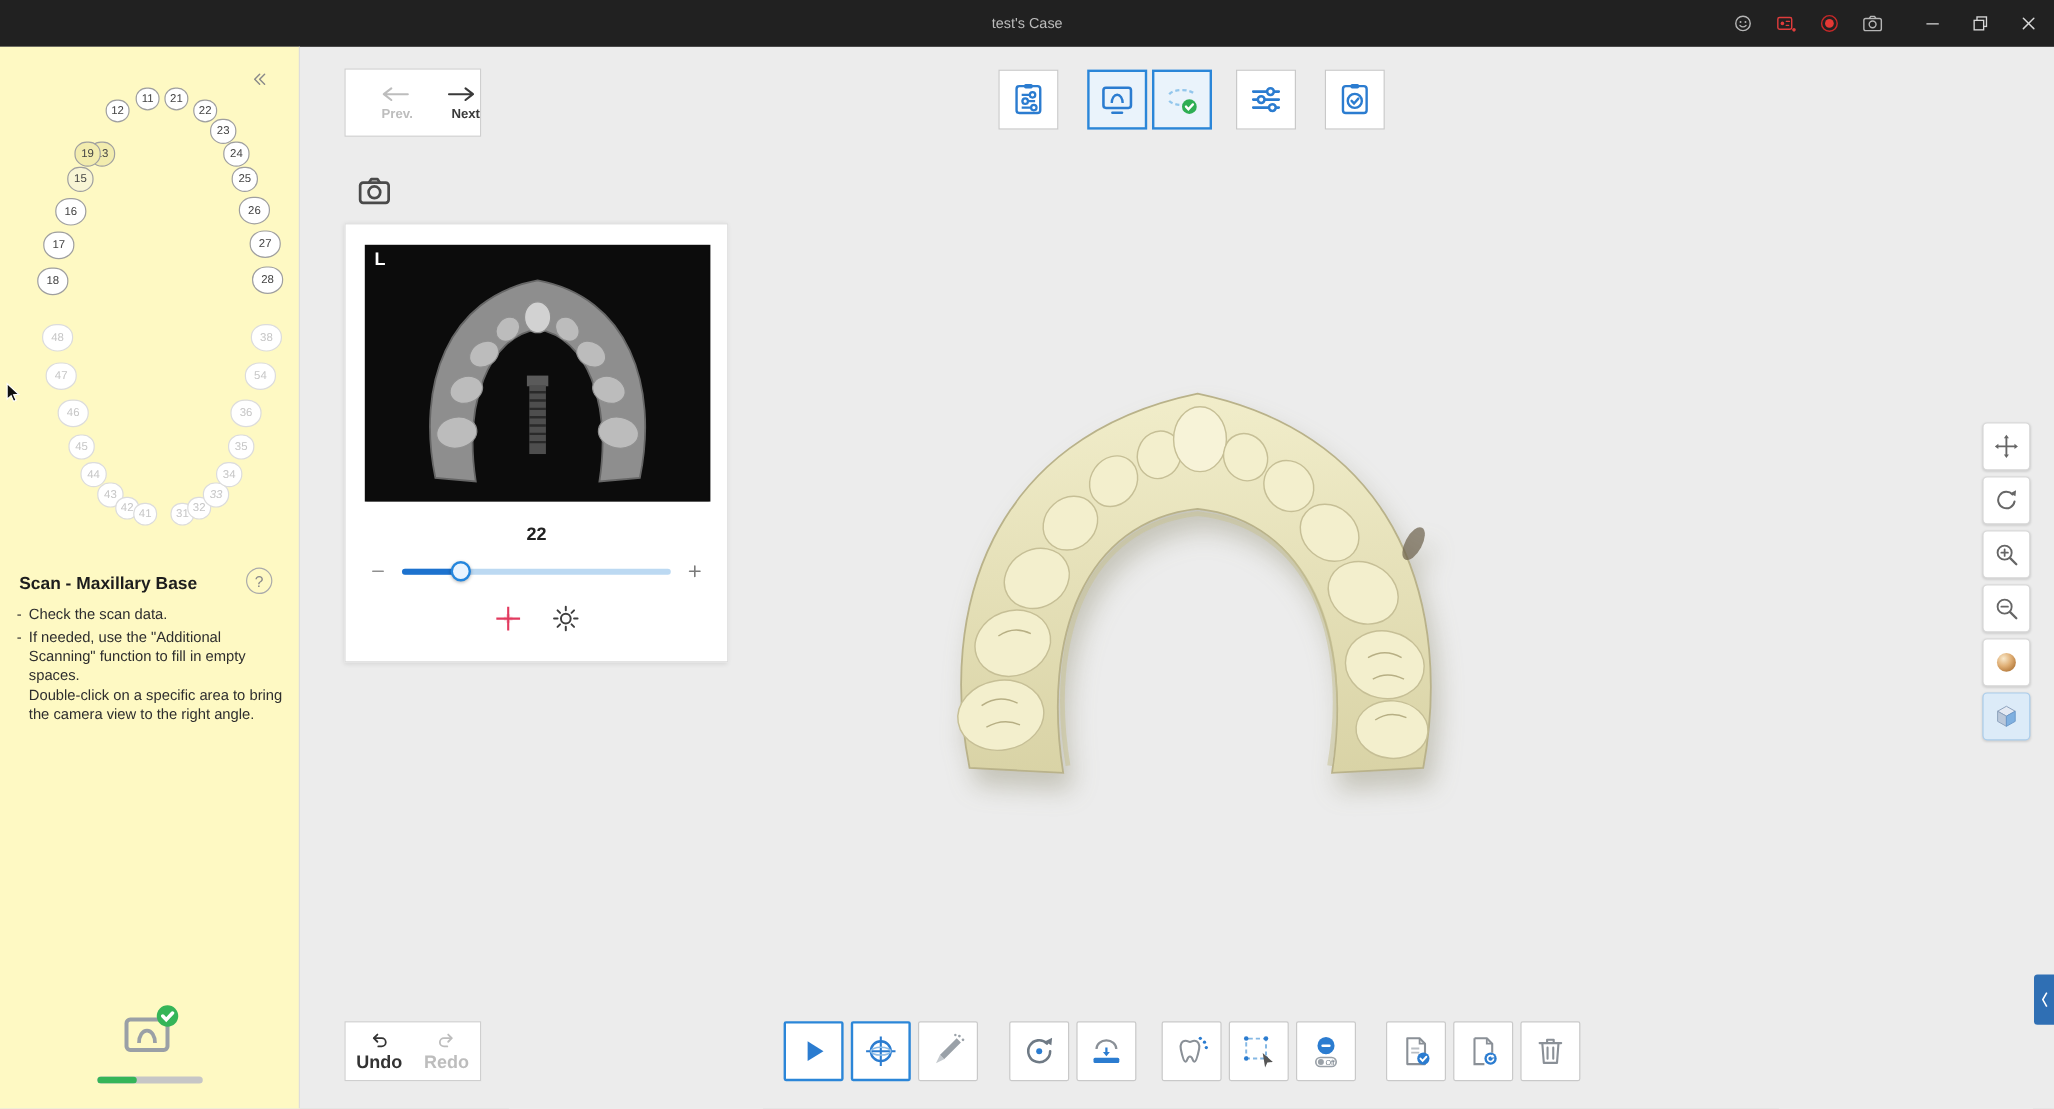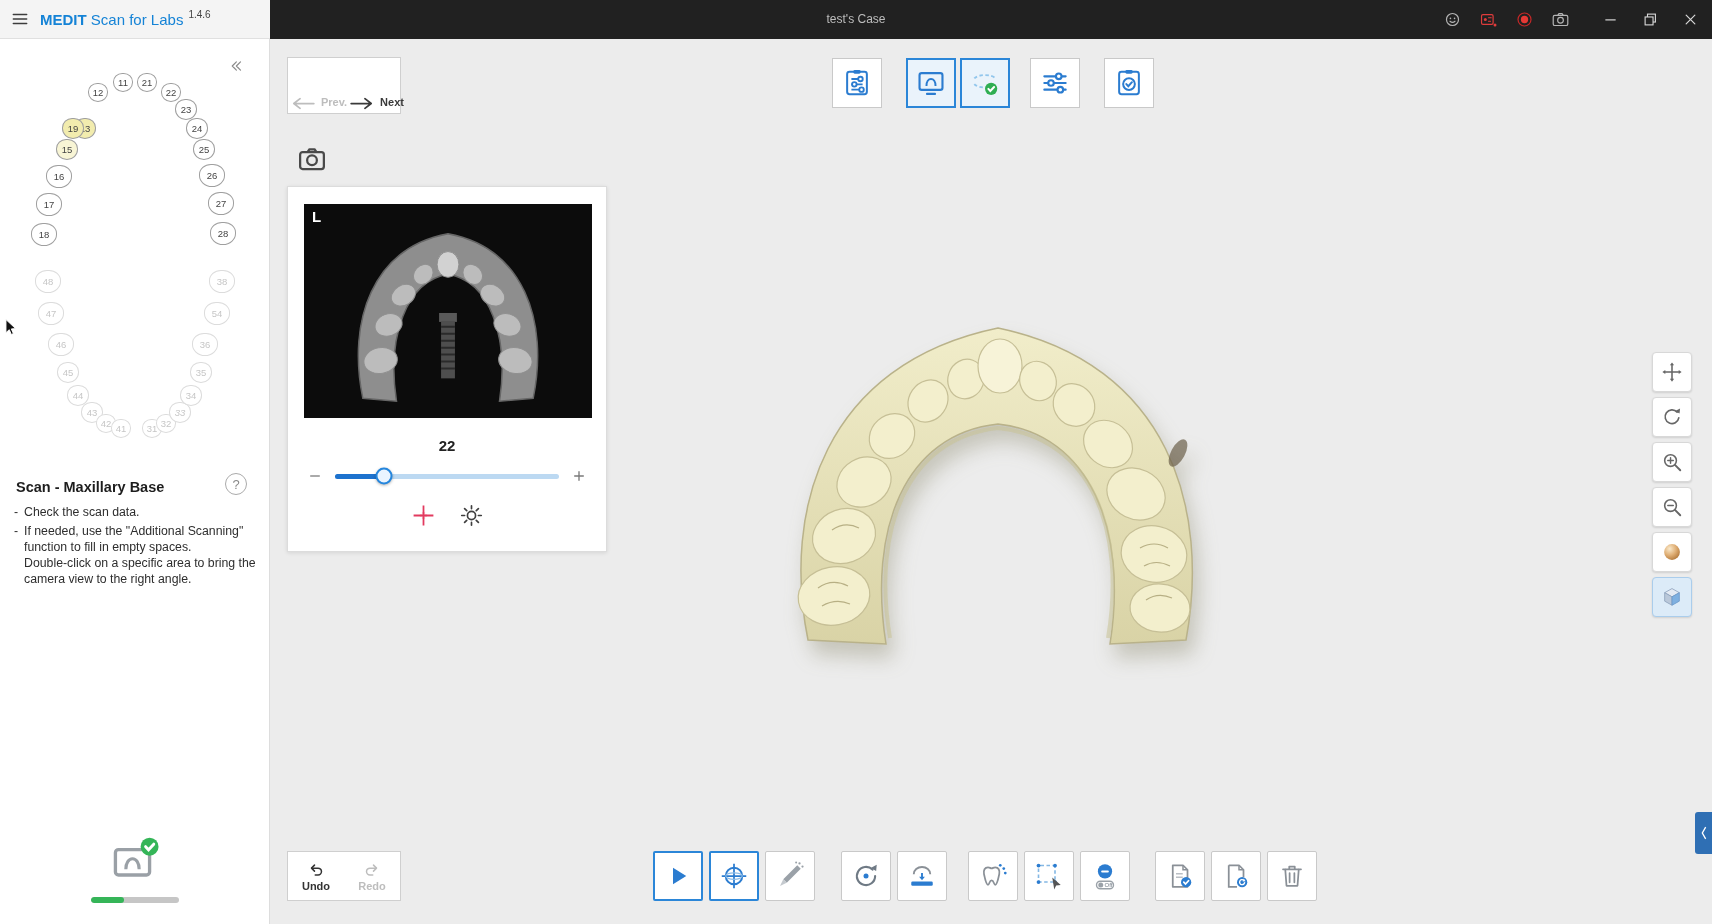--- a/index.html
+++ b/index.html
@@ -14,42 +14,42 @@
   .logo-rest { font-size:15px; font-weight:400; color:#1583d6; white-space:pre; }
   .version { font-size:10px; color:#444; margin-left:5px; margin-bottom:10px; }
   .case-title { position:absolute; left:50%; top:0; transform:translateX(-50%); height:39px; line-height:39px; color:#bdbdbd; font-size:12px; }
   .tb-icons { position:absolute; right:2px; top:0; height:39px; display:flex; align-items:center; }
   .tb-btn { width:36px; height:39px; display:flex; align-items:center; justify-content:center; cursor:pointer; }
   .tb-btn.win { width:40px; }
   .tb-btn svg { width:19px; height:19px; }
   .hamburger svg { width:20px; height:20px; }
 
   
-  .sidebar { position:absolute; left:0; top:39px; bottom:0; width:270px; background:#ffffff; border-right:1px solid #dddddd; }
+  .sidebar { position:absolute; left:0; top:39px; bottom:0; width:250px; background:#fef9c3; border-right:1px solid #dddddd; }
   .collapse-btn { position:absolute; top:16px; right:22px; width:22px; height:22px; cursor:pointer; }
   .collapse-btn svg { width:18px; height:18px; }
   .tooth-chart { position:absolute; left:0; top:0; width:270px; height:430px; }
   .tooth { position:absolute; display:flex; align-items:center; justify-content:center; background:#fff; border:1.2px solid #9f9f9f; border-radius:46% 46% 50% 50%; font-size:9.5px; color:#444; cursor:pointer; }
   .tooth.lower { border-color:#dcdcdc; color:#c6c6c6; }
   .tooth.hl { background:#f2ecae; }
   .tooth.hl2 { background:#f8f5d5; }
   .scan-title { position:absolute; left:16px; top:440px; font-size:14.5px; font-weight:700; color:#1d1d1d; }
   .help-btn { position:absolute; right:22px; top:434px; width:22px; height:22px; border:1.4px solid #ababab; border-radius:50%; display:flex; align-items:center; justify-content:center; color:#8a8a8a; font-size:13px; cursor:pointer; }
   .instructions { position:absolute; left:14px; top:466px; right:10px; list-style:none; }
   .instr { position:relative; padding-left:10px; font-size:12.3px; color:#2e2e2e; line-height:1.3; margin-bottom:3px; }
   .instr::before { content:"-"; position:absolute; left:0; top:0; }
   .instr-text { white-space:pre-line; }
   .scan-progress-icon { position:absolute; left:50%; transform:translateX(-50%); top:796px; width:54px; height:50px; }
   .scan-progress-icon svg { width:54px; height:50px; }
   .progress-track { position:absolute; left:50%; transform:translateX(-50%); top:858px; width:88px; height:6px; border-radius:3px; background:#c6c6c6; overflow:hidden; }
   .progress-fill { height:100%; border-radius:3px; background:#35b558; }
 
   
   .prevnext { position:absolute; left:287px; top:57px; width:114px; height:57px; background:#fff; border:1px solid #cfcfcf; display:flex; }
-  .pn-half { flex:1; display:flex; flex-direction:row; align-items:flex-start; justify-content:center; gap:3px; cursor:pointer;margin-top:38px; }
+  .pn-half { flex:1; display:flex; flex-direction:column; align-items:flex-end; justify-content:center; gap:3px; cursor:pointer; }
   .pn-half .ic svg { width:30px; height:15px; display:block; }
   .pn-label { font-size:11px; font-weight:700; }
   .pn-half.disabled { color:#bdbdbd; }
   .pn-half.enabled { color:#3a3a3a; }
 
   
   .stage-row { position:absolute; left:832px; top:58px; display:flex; align-items:center; }
   .stage-btn { width:50px; height:50px; background:#fff; border:1px solid #c9c9c9; display:flex; align-items:center; justify-content:center; cursor:pointer; }
   .stage-btn.active { background:#eaf3fb; border:2px solid #2b86d8; }
   .stage-btn svg { width:32px; height:32px; }
@@ -87,21 +87,21 @@
   .tool-group { position:absolute; top:851px; display:flex; gap:6px; }
   .g0 { left:653px; } .g1 { left:841px; } .g2 { left:968px; } .g3 { left:1155px; }
   .tool-btn { width:50px; height:50px; background:#fff; border:1px solid #c9c9c9; border-radius:2px; display:flex; align-items:center; justify-content:center; cursor:pointer; }
   .tool-btn.selected { border:2px solid #2b86d8; }
   .tool-btn svg { width:30px; height:30px; }
 
   
   .undoredo { position:absolute; left:287px; top:851px; width:114px; height:50px; background:#fff; border:1px solid #cfcfcf; display:flex; }
   .ur-half { flex:1; display:flex; flex-direction:column; align-items:center; justify-content:center; gap:1px; cursor:pointer; }
   .ur-half .ic svg { width:18px; height:18px; display:block; }
-  .ur-label { font-size:11px; font-weight:700;text-align:center; }
+  .ur-label { font-size:15px; font-weight:700;text-align:center; }
   .ur-half.enabled { color:#333; }
   .ur-half.disabled { color:#bdbdbd; }
 
   .cursor { position:absolute; left:2px; top:318px; pointer-events:none; }
   .ic { display:flex; align-items:center; justify-content:center; }
   .ic svg { display:block; }
 </style>
 </head>
 <body>
 
@@ -149,32 +149,20 @@
             <rect x="8.2" y="5.2" width="10" height="10" stroke="#d8d8d8" stroke-width="1.4" fill="none"></rect>
             <rect x="5.2" y="8.8" width="10" height="10" fill="#212121" stroke="#d8d8d8" stroke-width="1.4"></rect>
           </svg>
         </div>
         <div class="tb-btn win">
           <svg viewBox="0 0 24 24" xmlns="http://www.w3.org/2000/svg">
             <path d="M6.5 6.5l11 11M17.5 6.5l-11 11" stroke="#d8d8d8" stroke-width="1.5" stroke-linecap="round" fill="none"></path>
           </svg>
         </div>
       </div>
-    <div class="titlebar-left">
-      <div class="hamburger">
-          <span class="ic">
-            <svg viewBox="0 0 24 24" xmlns="http://www.w3.org/2000/svg">
-              <path d="M4 6.5h16M4 12h16M4 17.5h16" stroke="#3c3c3c" stroke-width="1.8" stroke-linecap="round" fill="none"></path>
-            </svg>
-          </span>
-        </div>
-      <span class="logo-bold">MEDIT</span>
-        <span class="logo-rest"> Scan for Labs</span>
-      <span class="version">1.4.6</span>
-    </div>
   </div>
 
   <div class="sidebar">
     <div class="collapse-btn ic">
         <svg viewBox="0 0 24 24" xmlns="http://www.w3.org/2000/svg">
           <path d="M12.5 6.5L7 12l5.5 5.5M18 6.5L12.5 12l5.5 5.5" stroke="#8a8a8a" stroke-width="1.6" fill="none" stroke-linecap="round" stroke-linejoin="round"></path>
         </svg>
       </div>
     <div class="tooth-chart">
         <div class="tooth" style="width: 20px; height: 19px; left: 113px; top: 33.5px;">11</div>

